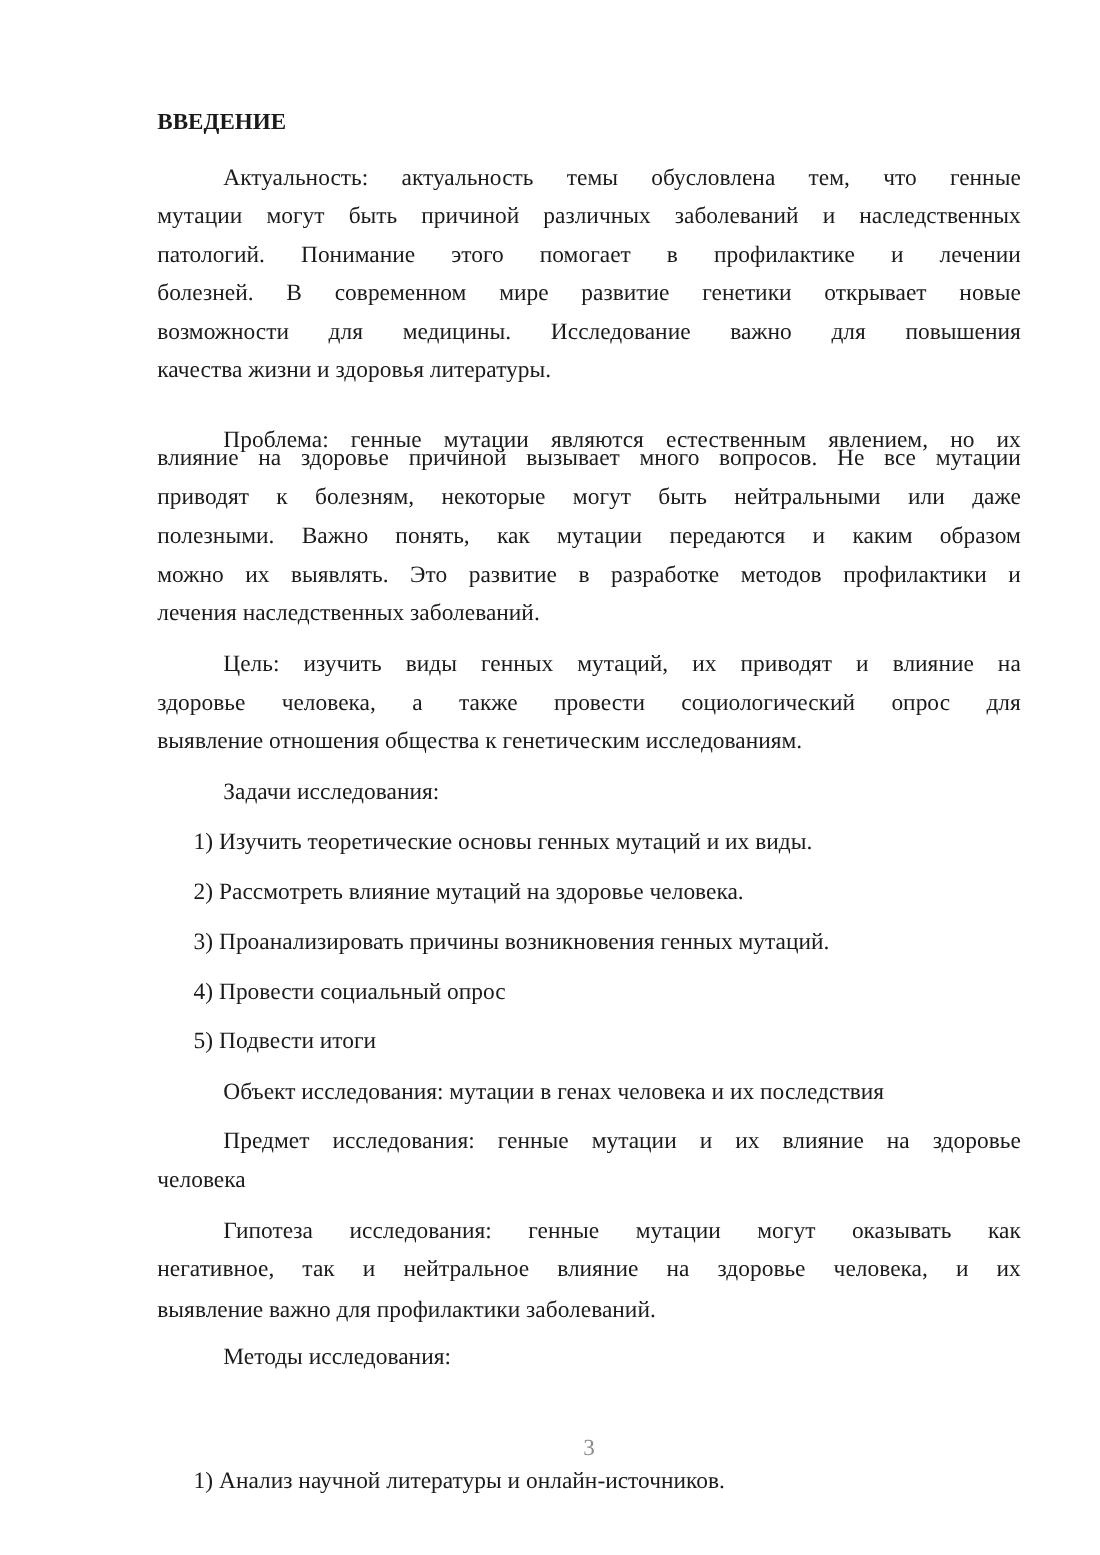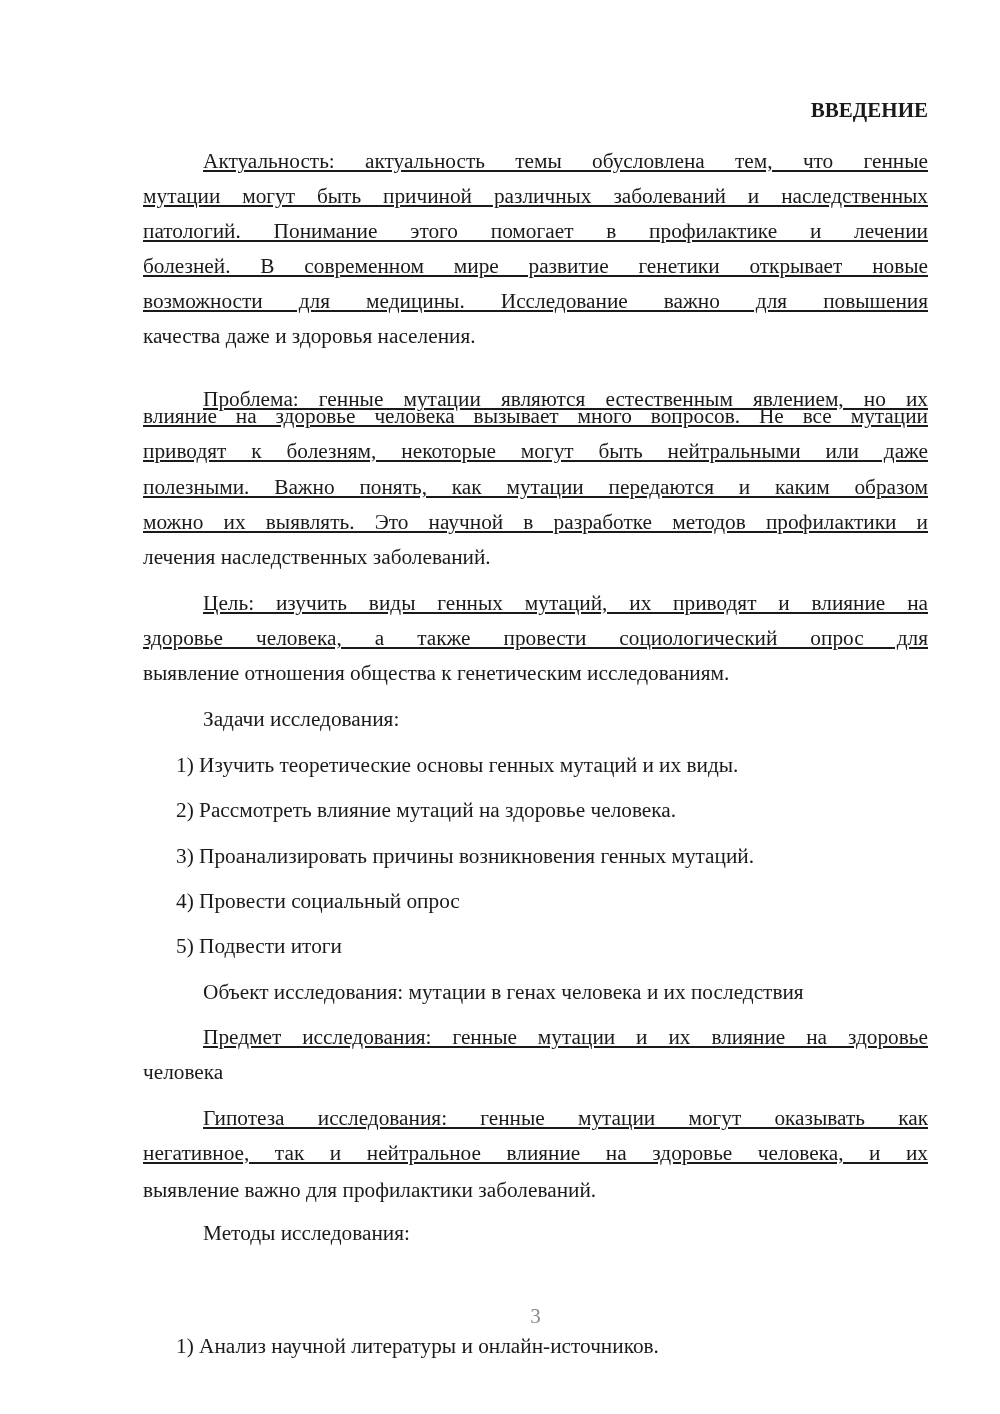--- a/index.html
+++ b/index.html
@@ -1,46 +1,46 @@
 <!DOCTYPE html>
 <html><head>
 <meta charset="utf-8">
 <style>
   html, body { margin:0; padding:0; background:#ffffff; }
   body { width:1000px; height:1414px; position:relative; overflow:hidden;
          font-family:"Liberation Serif", serif; color:#1a1a1a; }
   .page { position:absolute; left:143px; top:0; width:785px; }
-  .title { position:absolute; left:0; width:785px; top:96px; text-align:right;
+  .title { position:absolute; left:0; width:785px; top:96px; text-align:left;
            font-weight:bold; font-size:21px; line-height:28px; }
   .line { position:absolute; left:0; width:785px; font-size:21.3px; line-height:28px;
           white-space:nowrap; }
-  .just { text-align:justify; text-align-last:justify;text-decoration:underline; }
+  .just { text-align:justify; text-align-last:justify; }
   .ind { padding-left:60px; width:725px; }
   .li { padding-left:33px; }
   .pagenum { position:absolute; left:0; width:785px; top:1304px; text-align:center;
              font-size:21px; color:#8a8a8a; }
 </style>
 </head>
 <body>
 
 <div class="page">
   <div class="title">ВВЕДЕНИЕ</div>
 
   <div class="line just ind" style="top:147px">Актуальность: актуальность темы обусловлена тем, что генные</div>
   <div class="line just" style="top:182px">мутации могут быть причиной различных заболеваний и наследственных</div>
   <div class="line just" style="top:217px">патологий. Понимание этого помогает в профилактике и лечении</div>
   <div class="line just" style="top:252px">болезней. В современном мире развитие генетики открывает новые</div>
   <div class="line just" style="top:287px">возможности для медицины. Исследование важно для повышения</div>
-  <div class="line" style="top:322px">качества даже и здоровья населения.</div>
+  <div class="line" style="top:322px">качества жизни и здоровья литературы.</div>
 
   <div class="line just ind" style="top:385px">Проблема: генные мутации являются естественным явлением, но их</div>
-  <div class="line just" style="top:402px">влияние на здоровье человека вызывает много вопросов. Не все мутации</div>
+  <div class="line just" style="top:402px">влияние на здоровье причиной вызывает много вопросов. Не все мутации</div>
   <div class="line just" style="top:437px">приводят к болезням, некоторые могут быть нейтральными или даже</div>
   <div class="line just" style="top:473px">полезными. Важно понять, как мутации передаются и каким образом</div>
-  <div class="line just" style="top:508px">можно их выявлять. Это научной в разработке методов профилактики и</div>
+  <div class="line just" style="top:508px">можно их выявлять. Это развитие в разработке методов профилактики и</div>
   <div class="line" style="top:543px">лечения наследственных заболеваний.</div>
 
   <div class="line just ind" style="top:589px">Цель: изучить виды генных мутаций, их приводят и влияние на</div>
   <div class="line just" style="top:624px">здоровье человека, а также провести социологический опрос для</div>
   <div class="line" style="top:659px">выявление отношения общества к генетическим исследованиям.</div>
 
   <div class="line ind" style="top:705px">Задачи исследования:</div>
   <div class="line li" style="top:751px">1) Изучить теоретические основы генных мутаций и их виды.</div>
   <div class="line li" style="top:796px">2) Рассмотреть влияние мутаций на здоровье человека.</div>
   <div class="line li" style="top:842px">3) Проанализировать причины возникновения генных мутаций.</div>

